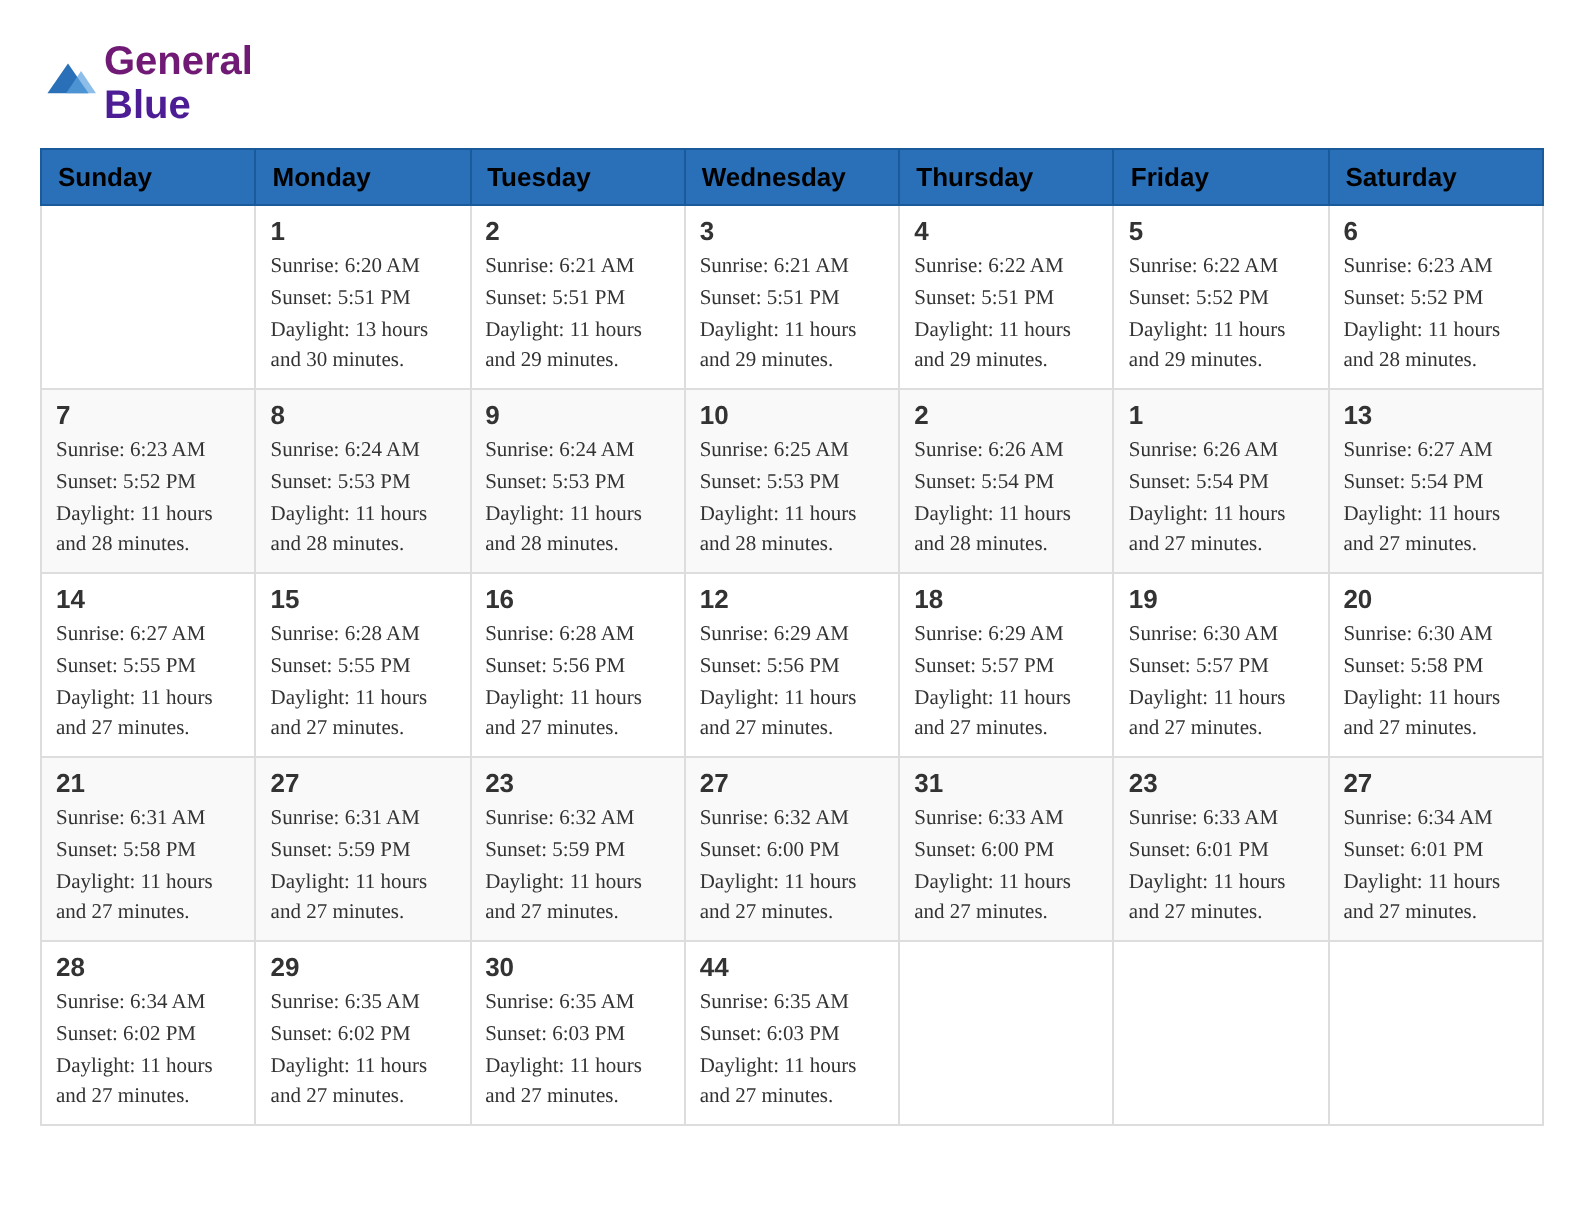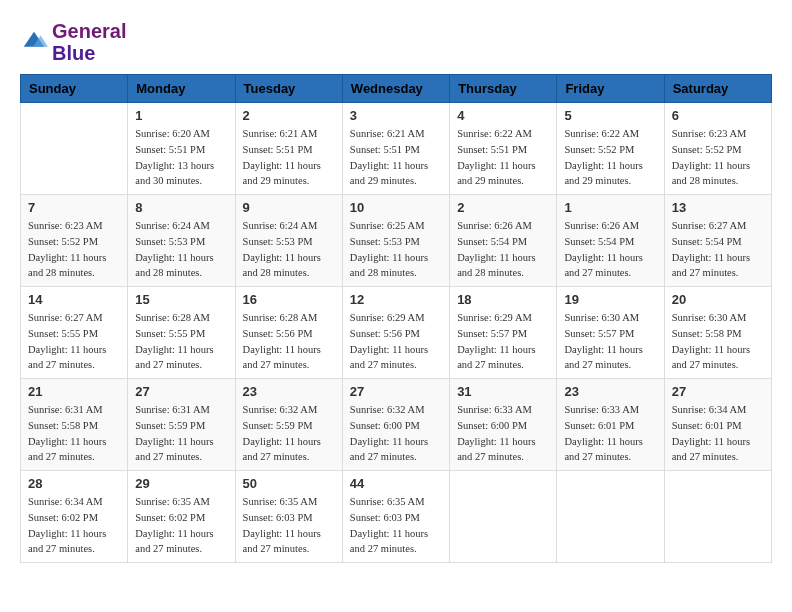--- a/index.html
+++ b/index.html
@@ -351,21 +351,21 @@
         </td>
         <td>
           <span class="day-number">29</span>
         <div class="cell-info">
           <span>Sunrise: 6:35 AM</span><br>
           <span>Sunset: 6:02 PM</span><br>
           <span>Daylight: 11 hours and 27 minutes.</span>
         </div>
         </td>
         <td>
-          <span class="day-number">50</span>
+          <span class="day-number">30</span>
         <div class="cell-info">
           <span>Sunrise: 6:35 AM</span><br>
           <span>Sunset: 6:03 PM</span><br>
           <span>Daylight: 11 hours and 27 minutes.</span>
         </div>
         </td>
         <td>
           <span class="day-number">44</span>
         <div class="cell-info">
           <span>Sunrise: 6:35 AM</span><br>

